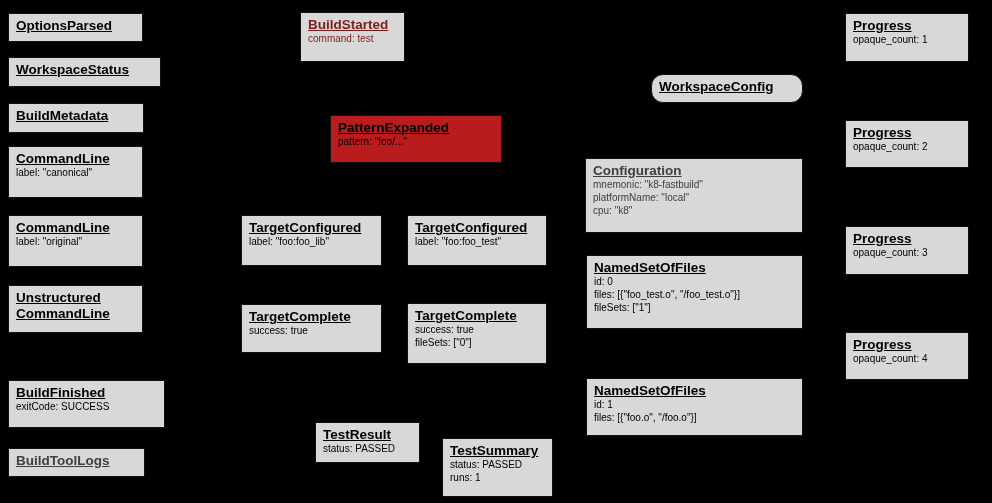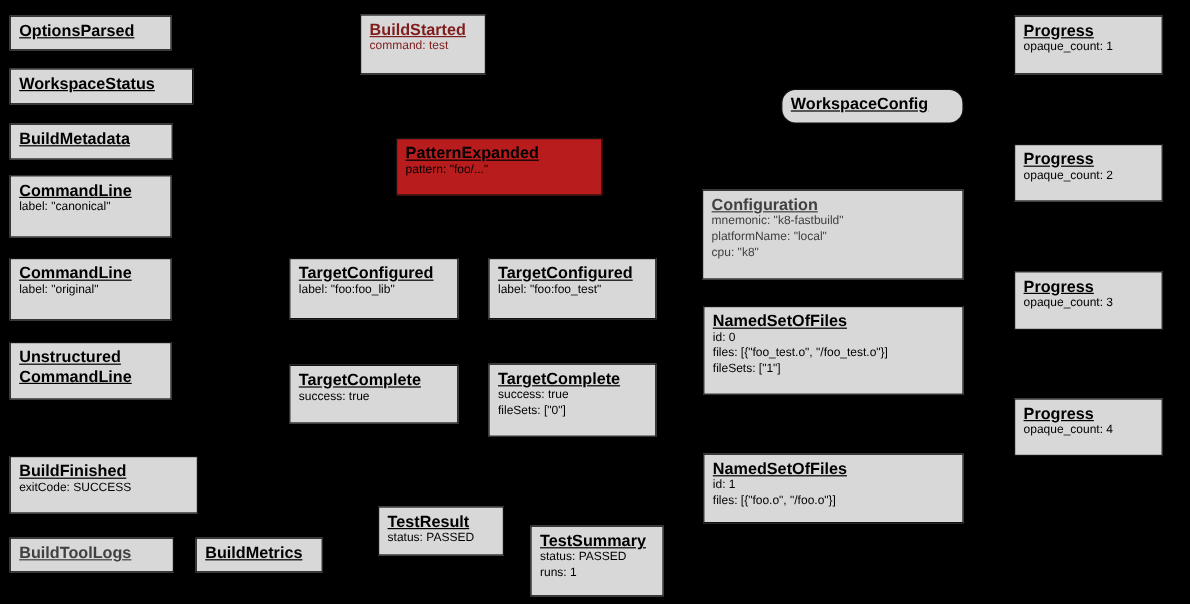--- a/index.html
+++ b/index.html
@@ -57,23 +57,20 @@
     <div class="node" style="left: 8px; top: 285px; width: 135px; height: 48px; background: rgb(216, 216, 216); border-color: rgb(17, 17, 17); color: rgb(0, 0, 0);">
       <div class="title">Unstructured</div>
       <div class="title">CommandLine</div>
     </div>
     <div class="node" style="left: 8px; top: 352px; width: 157px; height: 48px; background: rgb(216, 216, 216); border-color: rgb(17, 17, 17); color: rgb(0, 0, 0); margin-top: 28px;">
       <div class="title">BuildFinished</div>
       <div class="detail">exitCode: SUCCESS</div>
     </div>
     <div class="node" style="left: 8px; top: 448px; width: 137px; height: 29px; background: rgb(216, 216, 216); border-color: rgb(17, 17, 17); color: #404040;">
       <div class="title">BuildToolLogs</div>
-    </div>
-    <div class="node" style="left: 163px; top: 448px; width: 106px; height: 29px; background: rgb(216, 216, 216); border-color: rgb(17, 17, 17); color: rgb(0, 0, 0);">
-      <div class="title">BuildMetrics</div>
     </div>
     <div class="node" style="left: 300px; top: 12px; width: 105px; height: 50px; background: rgb(216, 216, 216); border-color: rgb(17, 17, 17); color: #7f1d1d;">
       <div class="title">BuildStarted</div>
       <div class="detail">command: test</div>
     </div>
     <div class="node" style="left: 300px; top: 115px; width: 172px; height: 48px; background: #b91c1c; border-color: rgb(17, 17, 17); color: rgb(0, 0, 0); margin-left: 30px;">
       <div class="title">PatternExpanded</div>
       <div class="detail">pattern: "foo/..."</div>
     </div>
     <div class="node" style="left: 241px; top: 215px; width: 141px; height: 51px; background: rgb(216, 216, 216); border-color: rgb(17, 17, 17); color: rgb(0, 0, 0);">

